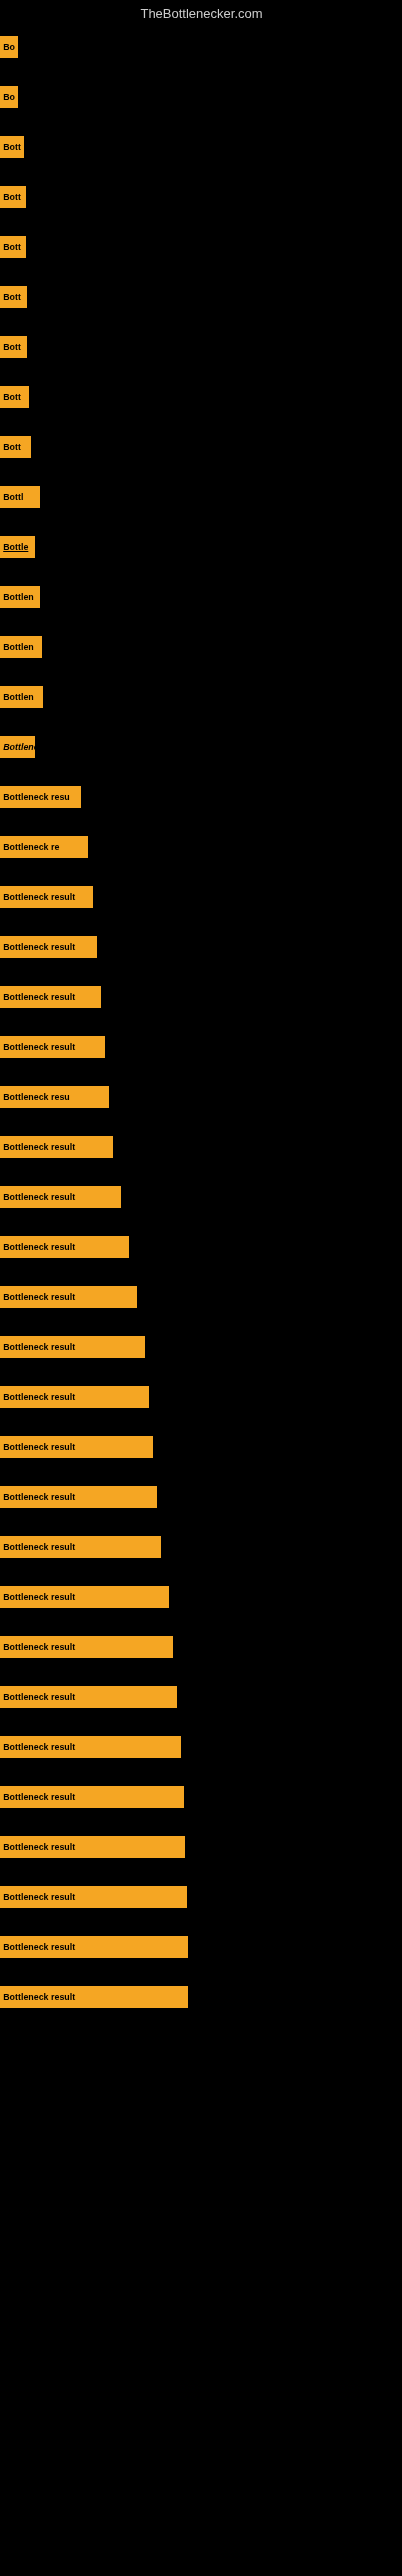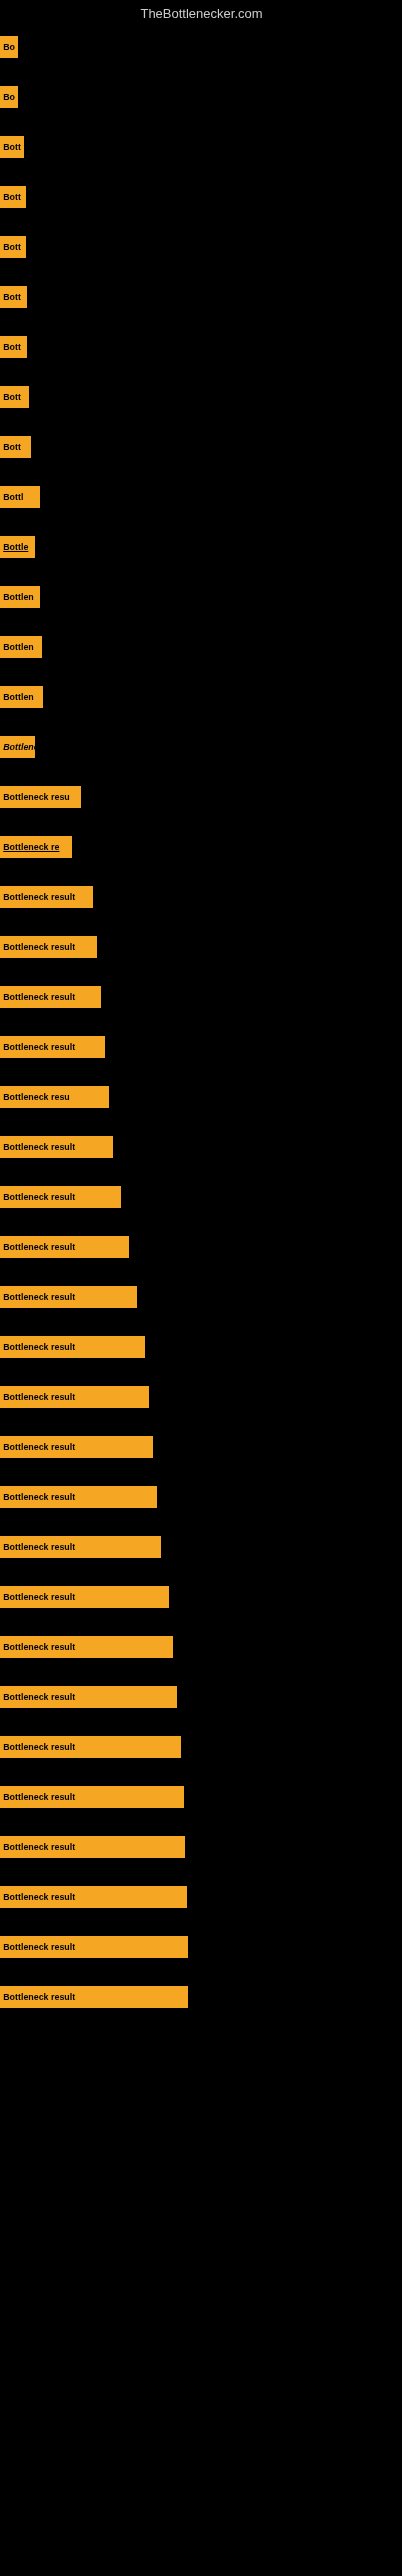--- a/index.html
+++ b/index.html
@@ -99,21 +99,21 @@
     <div class="bar-row">
       <div class="bar" style="width: 43px;">Bottlen</div>
     </div>
     <div class="bar-row">
       <div class="bar" style="width: 35px; font-style: italic;">Bottleneck</div>
     </div>
     <div class="bar-row">
       <div class="bar" style="width: 81px;">Bottleneck resu</div>
     </div>
     <div class="bar-row">
-      <div class="bar" style="width: 72px; text-decoration: underline;">Bottleneck re</div>
+      <div class="bar" style="width: 88px;">Bottleneck re</div>
     </div>
     <div class="bar-row">
       <div class="bar" style="width: 93px;">Bottleneck result</div>
     </div>
     <div class="bar-row">
       <div class="bar" style="width: 97px;">Bottleneck result</div>
     </div>
     <div class="bar-row">
       <div class="bar" style="width: 101px;">Bottleneck result</div>
     </div>

